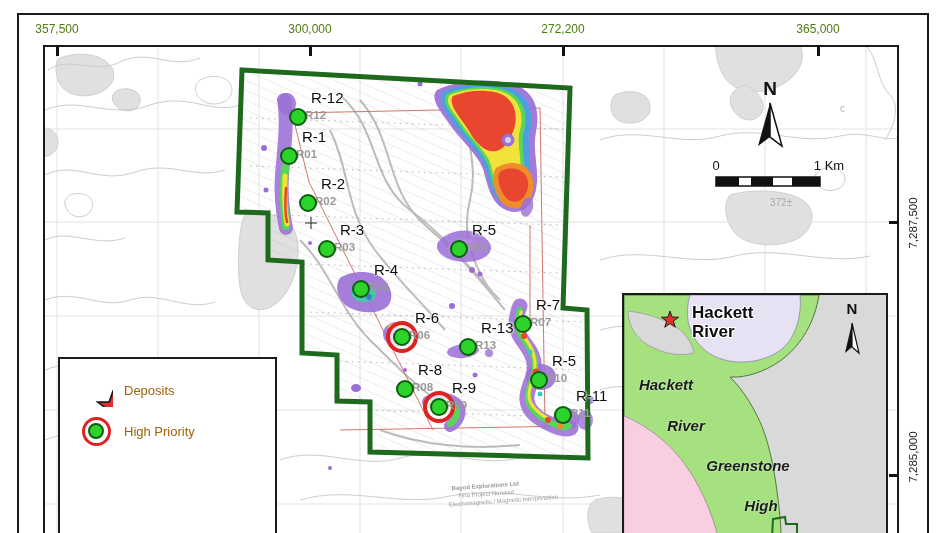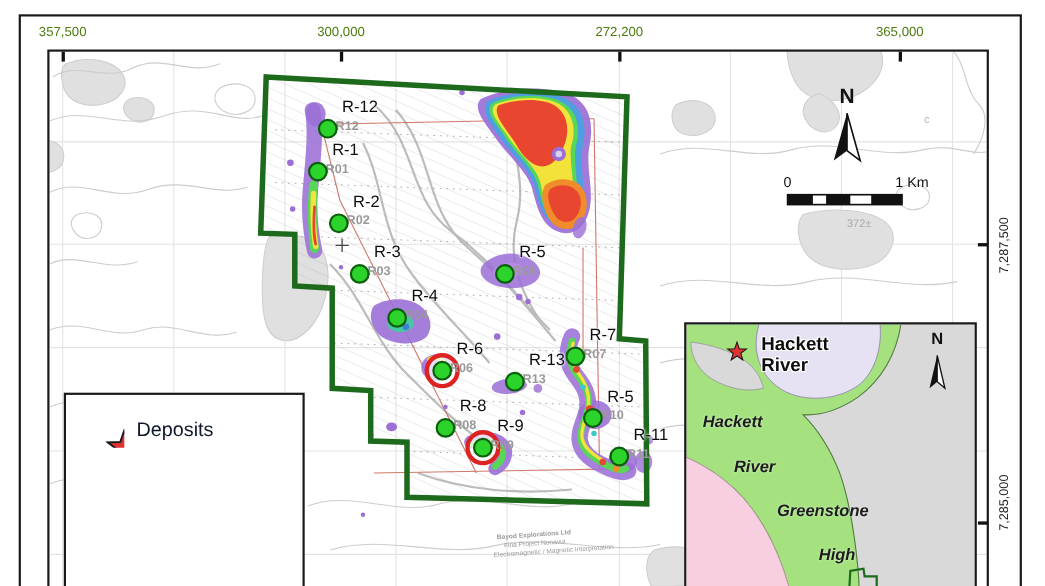--- a/index.html
+++ b/index.html
@@ -36,21 +36,21 @@
   .target:not(.high) .t-ring{display:none}
   .t-label{position:absolute;left:13px;top:-28px;font-size:15px;font-weight:500;color:#0d0d0d;white-space:nowrap;
     text-shadow:0 0 2px #fff,0 0 2px #fff,0 0 3px #fff}
   .t-code{position:absolute;left:7px;top:-8px;font-size:11.5px;font-weight:bold;color:#999;white-space:nowrap}
   
   .legend{position:absolute;left:58px;top:357px;width:219px;height:200px;background:#fff;
     border:2.5px solid #1a1a1a;box-sizing:border-box;z-index:7;padding:12px 14px 0 16px}
   .legend-title{font-size:23px;font-weight:bold;margin:2px 0 10px 2px;letter-spacing:.5px}
   .legend-row{display:flex;align-items:center;margin-bottom:4px}
   .legend-sym{width:40px;display:flex;justify-content:center;align-items:center;flex:0 0 40px}
-  .legend-text{font-size:18px;color:#0f172a;margin-left:8px}
+  .legend-text{font-size:13px;color:#a16207;margin-left:8px}
   .legend-sub{font-size:17px;font-weight:bold;margin:7px 0 10px 0}
   .row-star{height:38px}.row-hp{height:36px;margin-bottom:6px}.row-p{height:36px;margin-top:2px}
   .hp-sym{width:29px;height:29px;border-radius:50%;border:3.5px solid var(--high-priority-red,#dd2222);
     box-sizing:border-box;background:#fff;display:flex;align-items:center;justify-content:center}
   .p-dot{width:16px;height:16px;border-radius:50%;background:var(--target-green,#2bd32b);
     border:2px solid #0b5e0b;box-sizing:border-box}
   
   .inset{position:absolute;left:622px;top:293px;width:266px;height:246px;border:2px solid #1a1a1a;
     box-sizing:border-box;background:#d9d9d9;overflow:hidden;z-index:5}
   .inset-title{position:absolute;left:68px;top:8px;font-size:17px;font-weight:bold;line-height:19px;color:#0d0d0d;
@@ -346,20 +346,28 @@
 
 <div class="legend">
   <div class="legend-row row-star">
     <span class="legend-sym">
       <svg width="34" height="34" viewBox="-16 -16 32 32">
           <use href="#star-shape"></use>
         </svg>
     </span>
     <span class="legend-text">Deposits</span>
   </div>
+  <div class="legend-row row-hp">
+    <span class="legend-sym">
+      <span class="hp-sym">
+          <span class="p-dot"></span>
+        </span>
+    </span>
+    <span class="legend-text">High Priority</span>
+  </div>
   <div class="legend-row row-p">
     
     
   </div>
 </div>
 
 <div class="inset">
   <svg class="inset-svg" width="262" height="242" viewBox="0 0 262 242">
     <rect x="0" y="0" width="262" height="242" fill="#d9d9d9"></rect>
     <path class="i-green" d="M0,0 L195,0 C191,26 178,50 156,66 C140,77 122,83 106,82 C120,96 131,114 139,134 C147,156 151,180 154,204 C156,220 157,232 157,242 L94,242 C84,205 67,172 44,150 C29,136 14,127 0,121 Z"></path>

